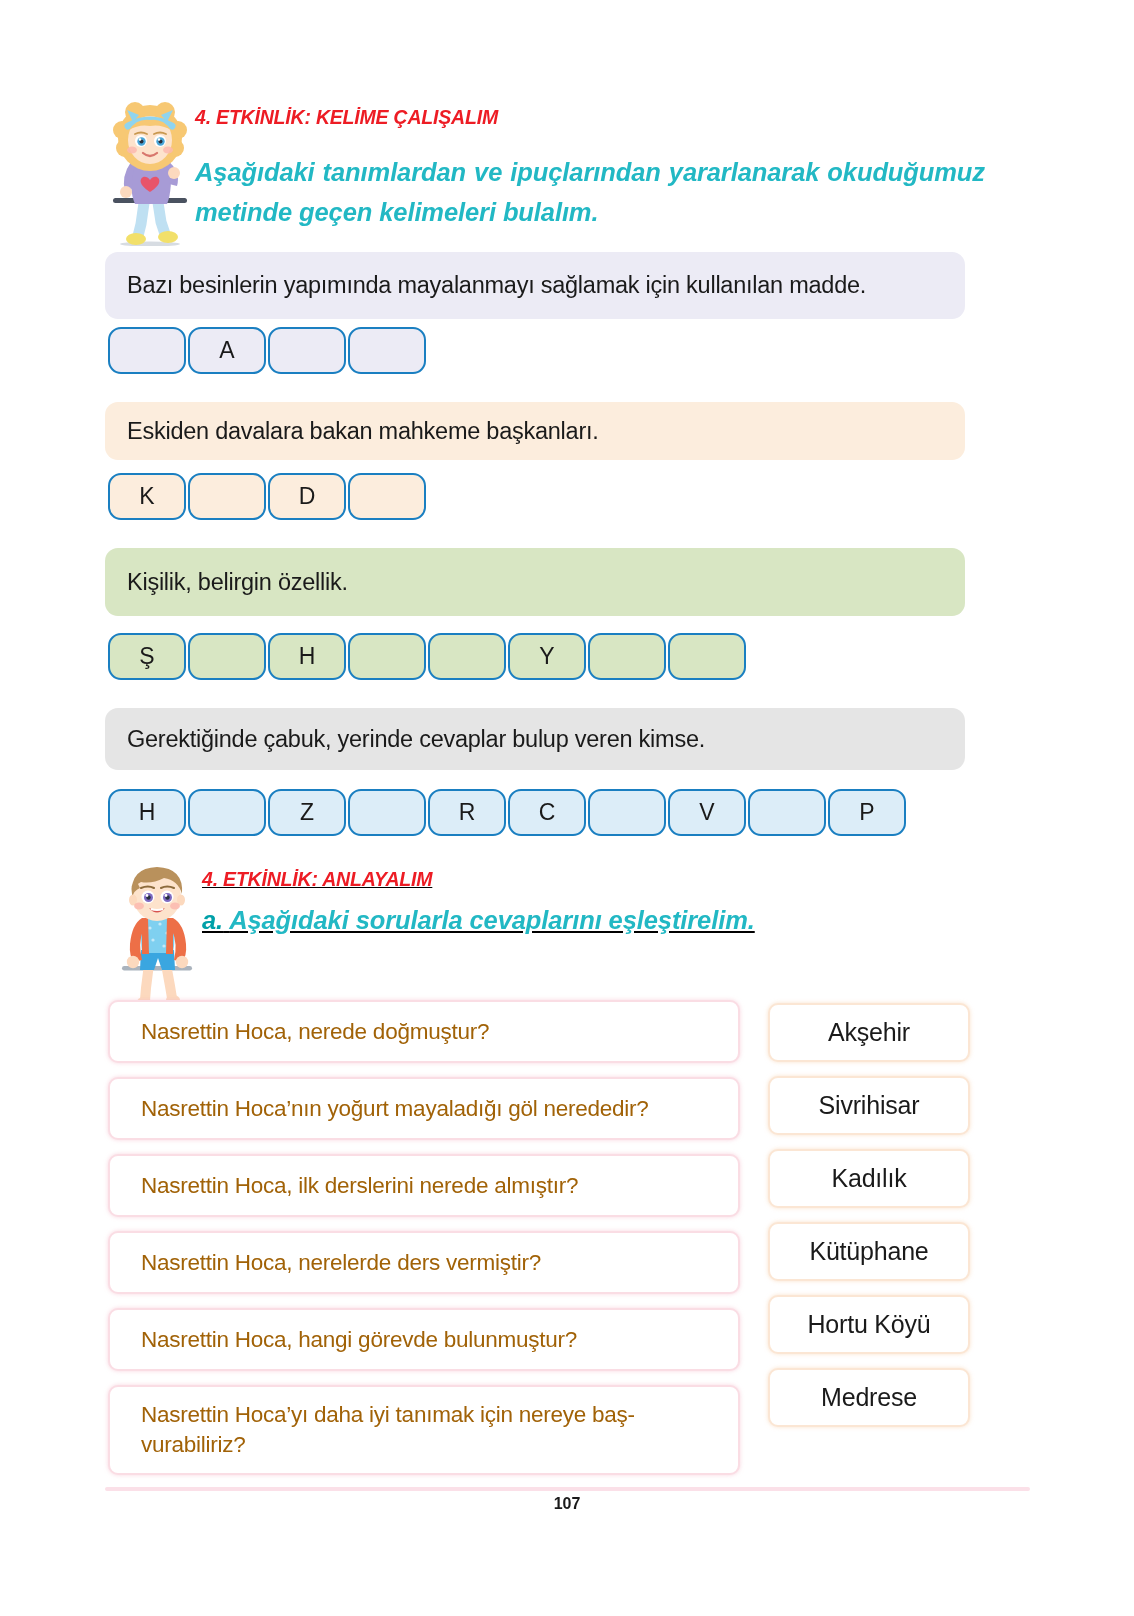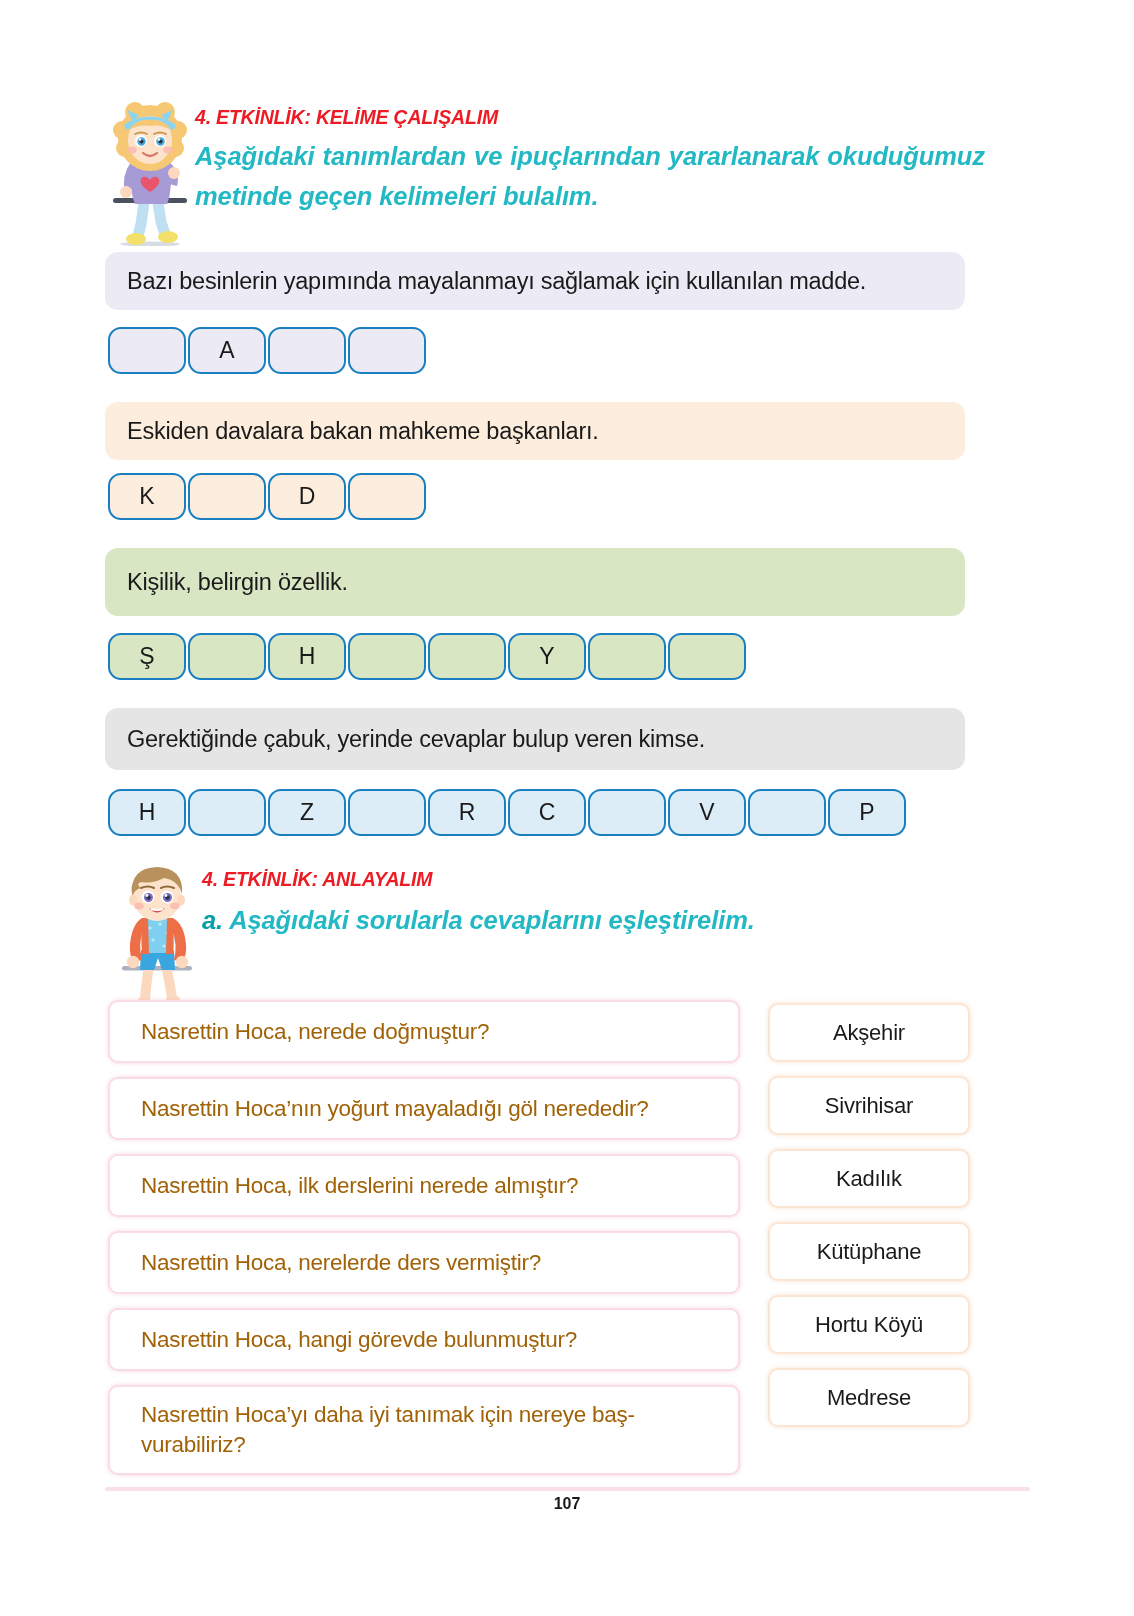--- a/index.html
+++ b/index.html
@@ -100,21 +100,21 @@
     display: flex;
     align-items: center;
   }
   .a-col { position: absolute; }
   .a-box {
     border: 2.5px solid #fbe6d4;
     border-radius: 10px;
     background: #ffffff;
     box-shadow: 0 0 4px rgba(247,206,170,0.6);
     padding: 10px 14px;
-    font-size: 22px;
+    font-size: 25px;
     color: #1a1a1a;
     letter-spacing: -0.2px;
     margin-bottom: 14px;
     width: 202px;
     height: 59px;
     display: flex;
     align-items: center;
     justify-content: center;
     text-align: center;
   }
@@ -190,25 +190,25 @@
         <circle cx="54" cy="43.5" r="1.3" fill="#fff"></circle>
         <path d="M30 38 Q36 35 42 38" stroke="#c99850" stroke-width="1.8" fill="none" stroke-linecap="round"></path>
         <path d="M49 38 Q55 35 61 38" stroke="#c99850" stroke-width="1.8" fill="none" stroke-linecap="round"></path>
         <ellipse cx="27" cy="54" rx="5" ry="3.5" fill="#fbb9ae" opacity="0.85"></ellipse>
         <ellipse cx="63" cy="54" rx="5" ry="3.5" fill="#fbb9ae" opacity="0.85"></ellipse>
         <path d="M38 57 Q45 63 52 57" stroke="#d8776d" stroke-width="2.3" fill="none" stroke-linecap="round"></path>
       </svg>
     </div>
     <div class="act-texts" style="width:790px;">
       <div class="act-title">4. ETKİNLİK: KELİME ÇALIŞALIM</div>
-      <div class="act-desc" style="margin-top:8px;">Aşağıdaki tanımlardan ve ipuçlarından yararlanarak okuduğumuz metinde geçen kelimeleri bulalım.</div>
+      <div class="act-desc" style="margin-top:24px;">Aşağıdaki tanımlardan ve ipuçlarından yararlanarak okuduğumuz metinde geçen kelimeleri bulalım.</div>
     </div>
   </div>
 
-  <div class="clue-bar" style="left:105px; top:252px; width:860px; height:58px; background:#ecebf5;">
+  <div class="clue-bar" style="left:105px; top:252px; width:860px; height:67px; background:#ecebf5;">
     <span>Bazı besinlerin yapımında mayalanmayı sağlamak için kullanılan madde.</span>
   </div>
   <div class="letter-row" style="left:108px; top:327px;">
     <div class="letter-box" style="background:#ecebf5;"></div>
     <div class="letter-box" style="background:#ecebf5;">A</div>
     <div class="letter-box" style="background:#ecebf5;"></div>
     <div class="letter-box" style="background:#ecebf5;"></div>
   </div>
 
   <div class="clue-bar" style="left:105px; top:402px; width:860px; height:58px; background:#fceddd;">
@@ -244,21 +244,21 @@
     <div class="letter-box" style="background:#dcedf8;">Z</div>
     <div class="letter-box" style="background:#dcedf8;"></div>
     <div class="letter-box" style="background:#dcedf8;">R</div>
     <div class="letter-box" style="background:#dcedf8;">C</div>
     <div class="letter-box" style="background:#dcedf8;"></div>
     <div class="letter-box" style="background:#dcedf8;">V</div>
     <div class="letter-box" style="background:#dcedf8;"></div>
     <div class="letter-box" style="background:#dcedf8;">P</div>
   </div>
 
-  <div class="act-header" style="left:112px; top:858px; width:700px;">
+  <div class="act-header" style="left:112px; top:858px; width:700px;text-decoration:underline;">
     <div class="mascot">
       <svg width="90" height="150" viewBox="0 0 90 150">
         <ellipse cx="45" cy="148" rx="28" ry="2.5" fill="#d7dce2"></ellipse>
         <rect x="10" y="108" width="70" height="4.5" rx="2.2" fill="#aab3bd"></rect>
 
         <path d="M37 106 L34 130 L33 142" stroke="#fcd9be" stroke-width="10" fill="none" stroke-linecap="round"></path>
         <path d="M54 106 L58 128 L60 140" stroke="#fcd9be" stroke-width="10" fill="none" stroke-linecap="round"></path>
 
         <path d="M29 92 L62 92 L63 112 L50 112 L46 100 L42 112 L28 112 Z" fill="#3aa6e0"></path>
 

